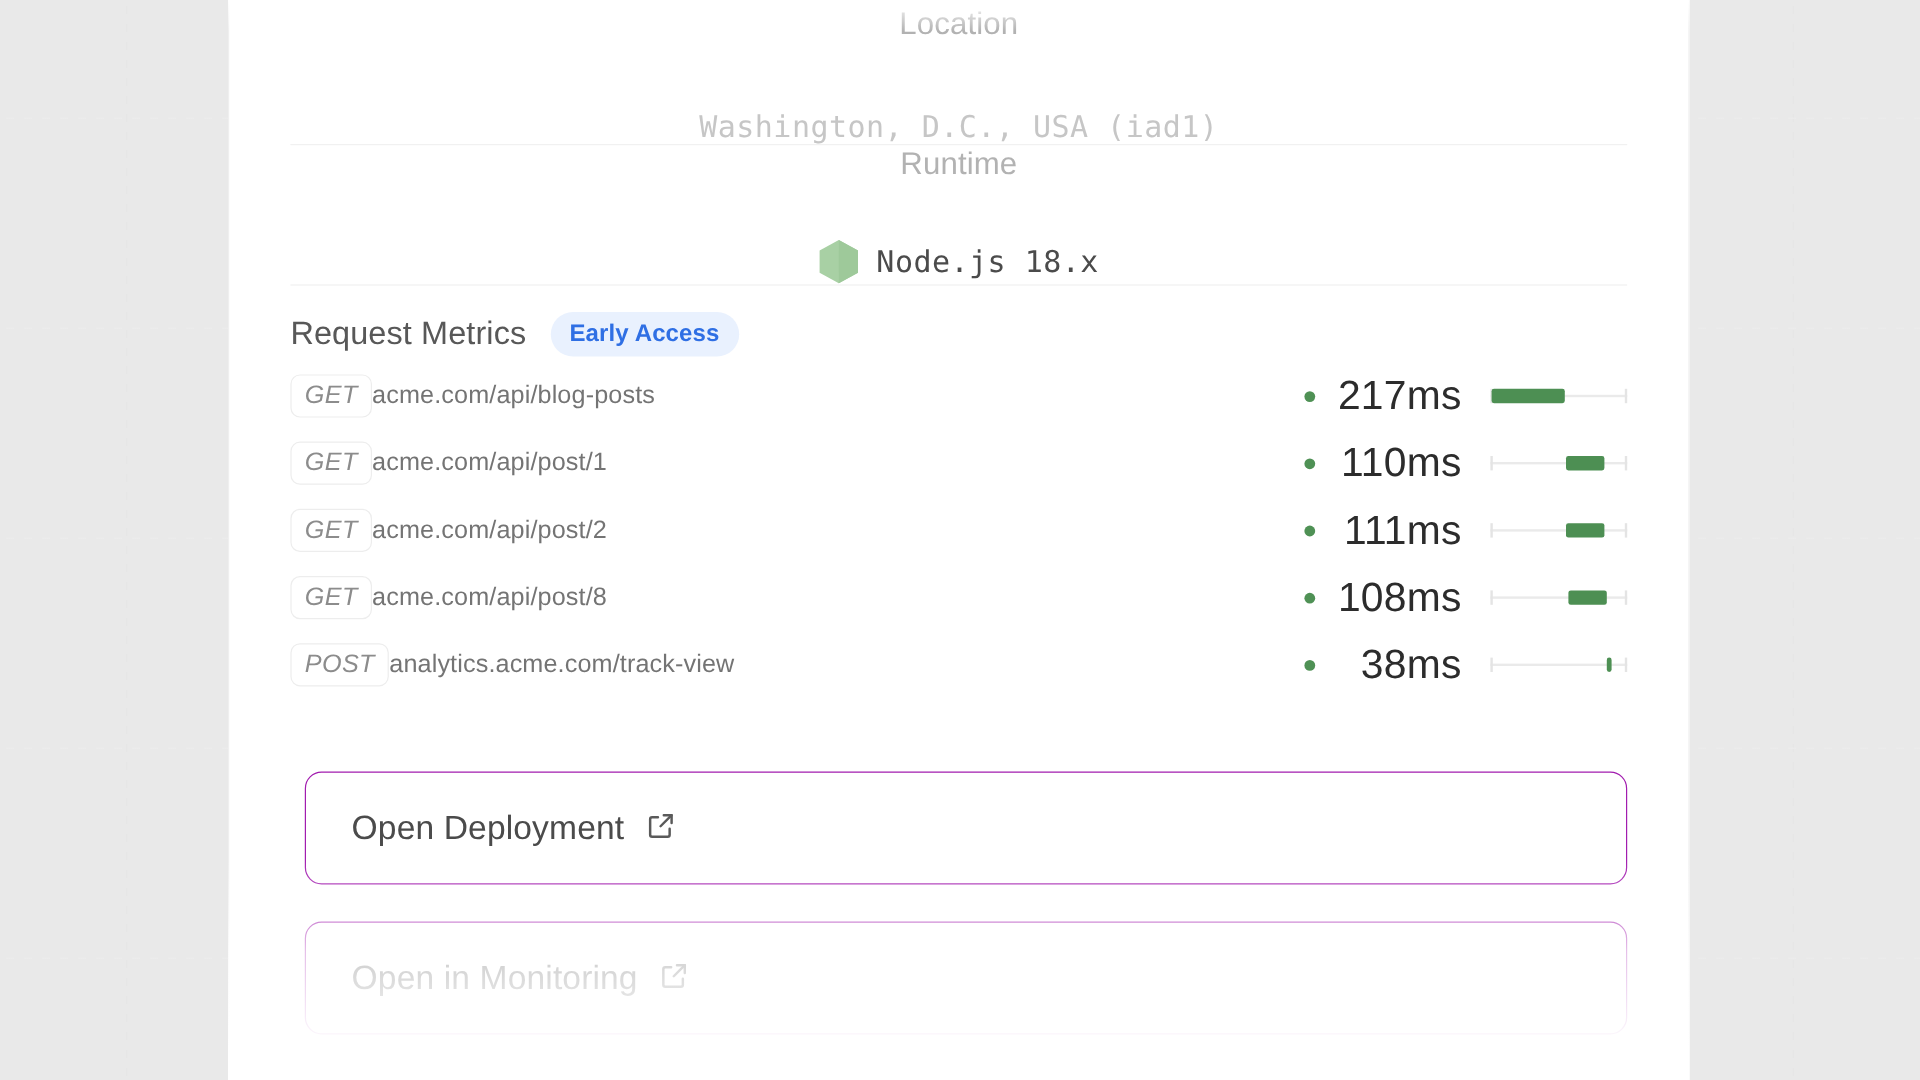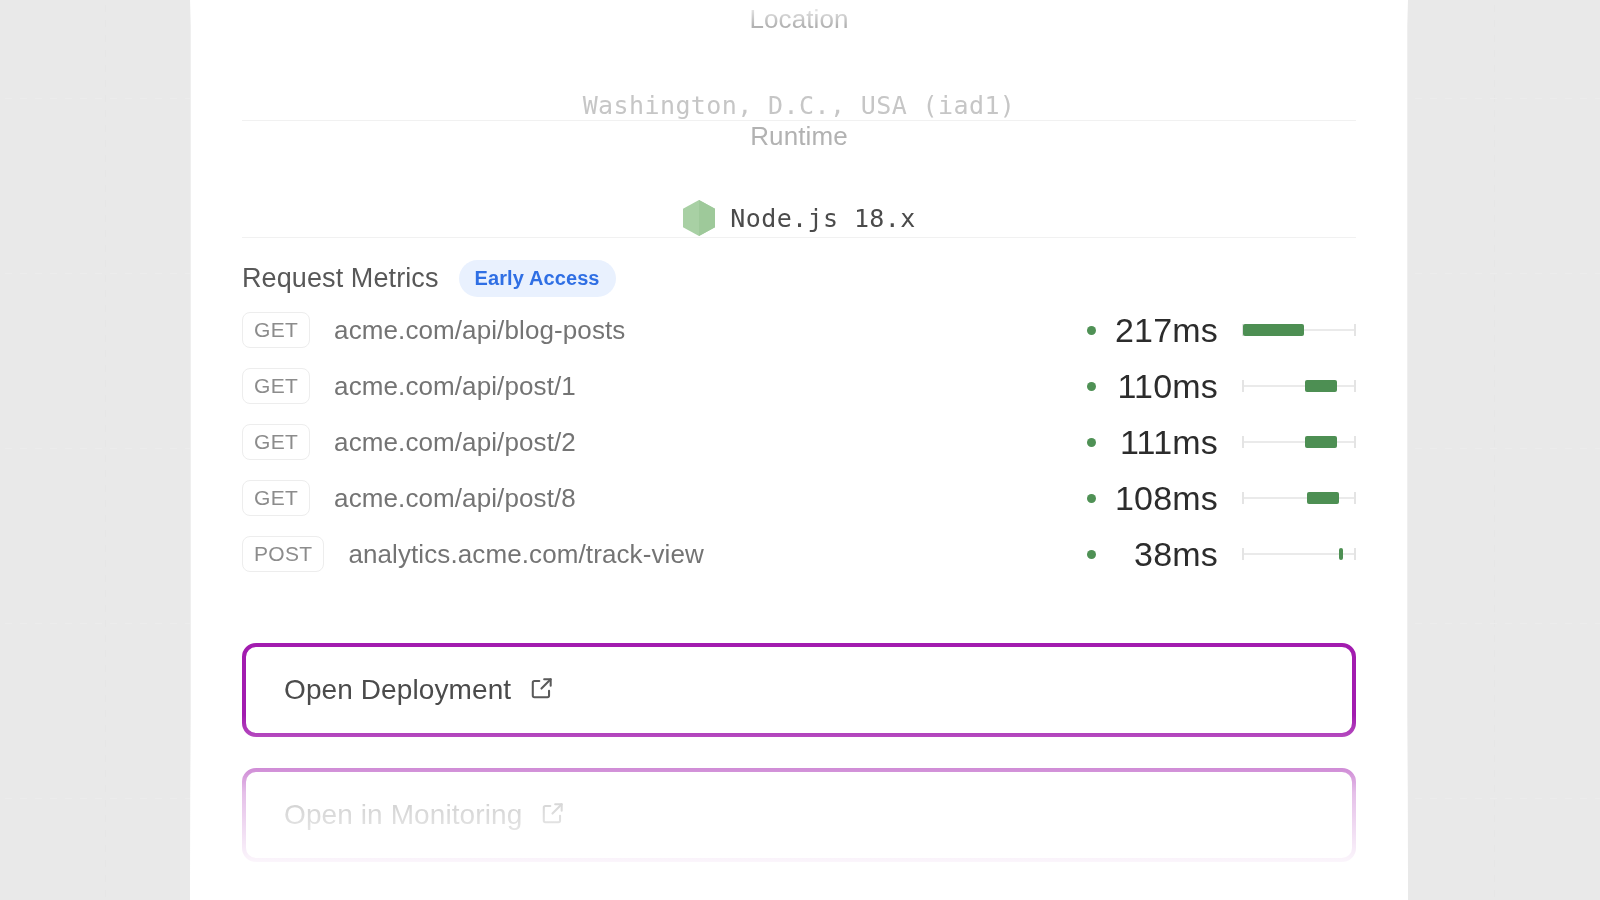--- a/index.html
+++ b/index.html
@@ -135,24 +135,24 @@
     flex: none;
     border: 1px solid #ededed;
     border-radius: 8px;
     color: #8c8c8c;
     font-size: 21px;
     padding: 6px 11px 7px;
     line-height: 1;
     letter-spacing: 0.3px;
     background: #fff;
     text-align: center;
+    font-style: italic;
   }
   .req-url {
-    margin-left: 24px;
-    font-size: 26px;
+    font-size: 21px;
     color: #747474;
     letter-spacing: 0.1px;
     white-space: nowrap;
   }
   .req-right {
     margin-left: auto;
     display: flex;
     align-items: center;
   }
   .req-dot {
@@ -198,23 +198,23 @@
     position: absolute;
     top: 2px;
     height: 12px;
     background: #4d8f53;
     border-radius: 2px;
   }
 
   
   .action-btn {
     position: absolute;
-    left: 0; right: 0;
+    left: 12px; right: 0;
     height: 94px;
-    border: 4px solid #a21caf;
+    border: 1px solid #a21caf;
     border-radius: 14px;
     background: #fff;
     display: flex;
     align-items: center;
     padding-left: 38px;
     gap: 18px;
   }
   .action-label {
     font-size: 28px;
     color: #4b4b4b;

